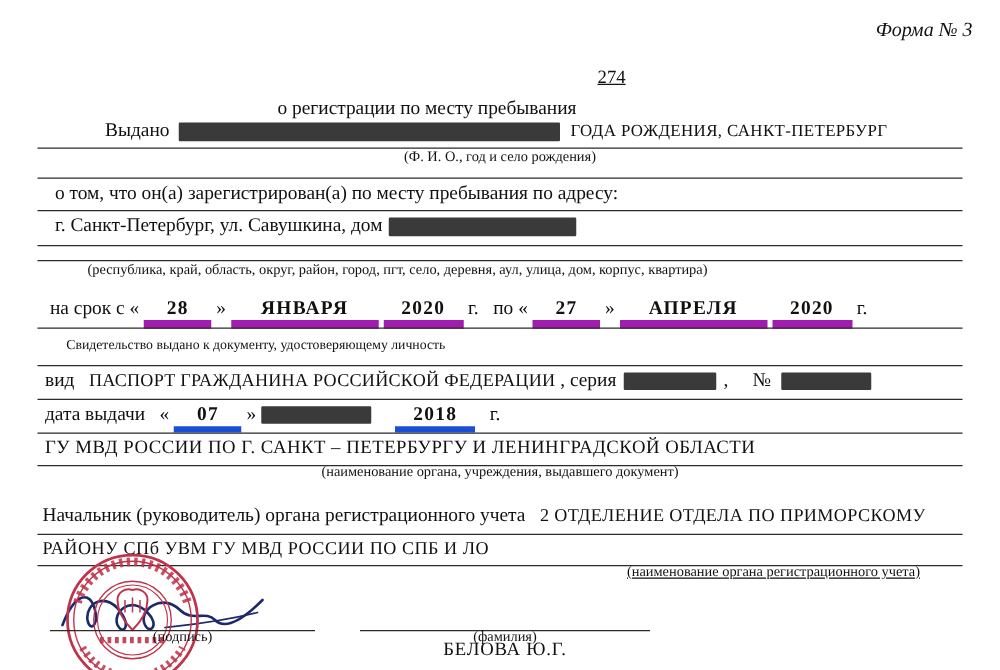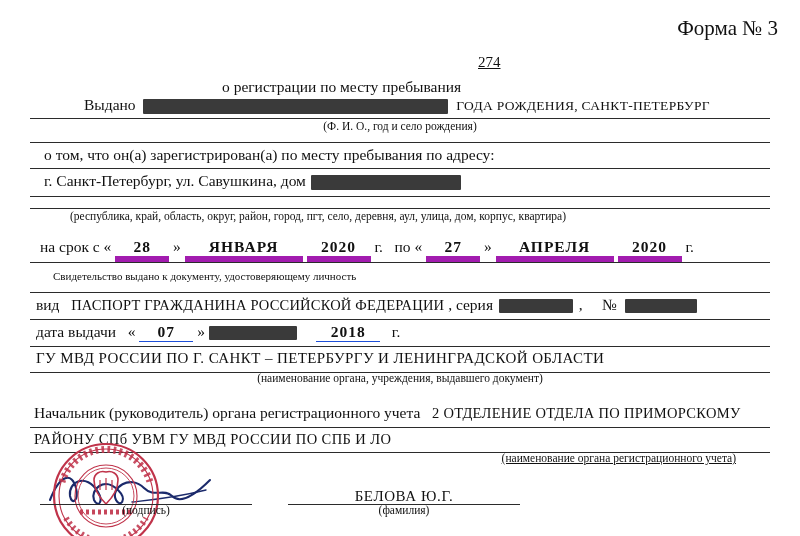--- a/index.html
+++ b/index.html
@@ -26,22 +26,23 @@
     height: 14px;
     vertical-align: middle;
     border-radius: 1px;
   }
 
   
   .form-no {
     position: absolute;
     right: 22px;
     top: 16px;
-    font-size: 21px;
+    font-size: 16px;
     font-family: "Liberation Serif", serif;
+    font-style: italic;
   }
 
   
   .title {
     position: absolute;
     left: 240px;
     top: 52px;
     font-size: 19px;
     letter-spacing: 1.6px;
     font-family: "Liberation Serif", serif;
@@ -222,21 +223,21 @@
 
   .row-date {
     position: absolute;
     left: 36px;
     top: 323px;
     font-size: 15.5px;
     white-space: nowrap;
   }
   .row-date .ul {
     display: inline-block;
-    border-bottom: 1px solid #1d4ed8;
+    border-bottom: 5px solid #1d4ed8;
     text-align: center;
   }
   .date-redact {
     width: 88px;
     height: 14px;
   }
   .line-under-date {
     position: absolute;
     left: 30px;
     top: 346px;
@@ -329,21 +330,21 @@
   .sig-line-right {
     position: absolute;
     left: 288px;
     top: 504px;
     width: 232px;
     border-bottom: 1px solid #2b2b2b;
   }
   .surname {
     position: absolute;
     left: 288px;
-    top: 488px;
+    top: 512px;
     width: 232px;
     text-align: center;
     font-size: 15px;
     letter-spacing: 0.6px;
   }
   .caption-familiya {
     position: absolute;
     left: 288px;
     top: 504px;
     width: 232px;

